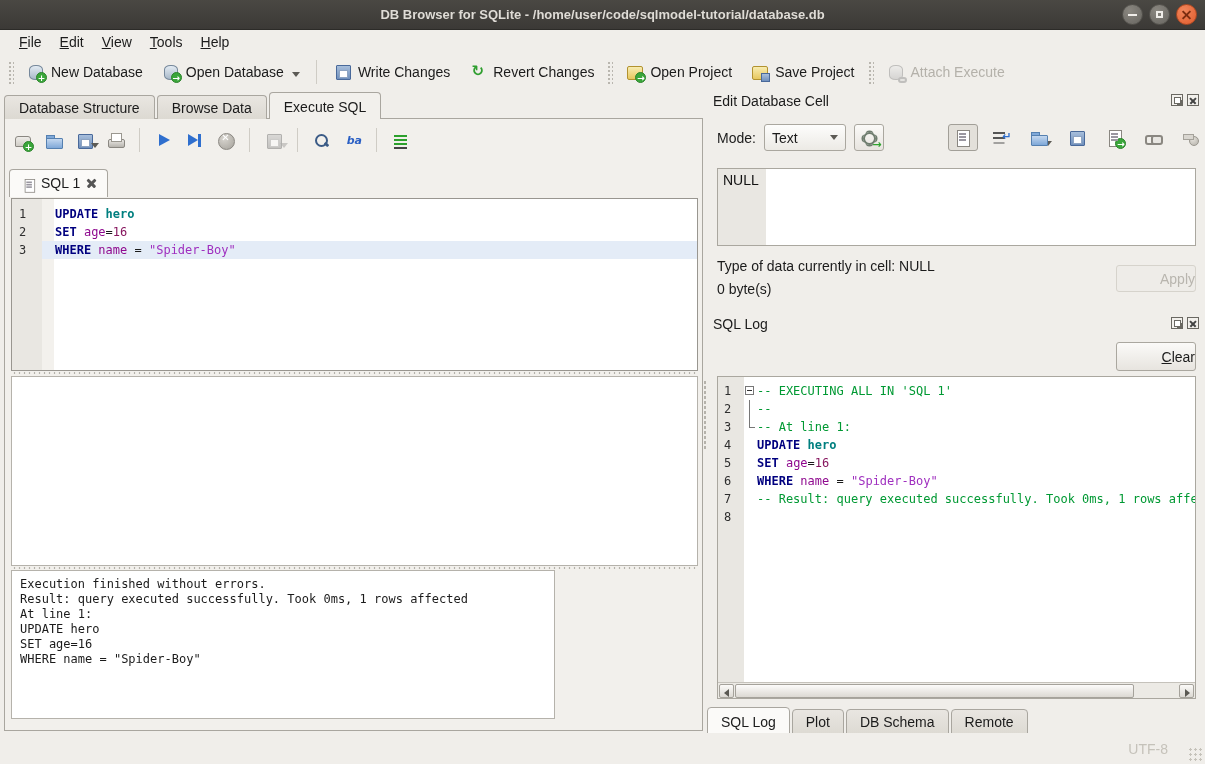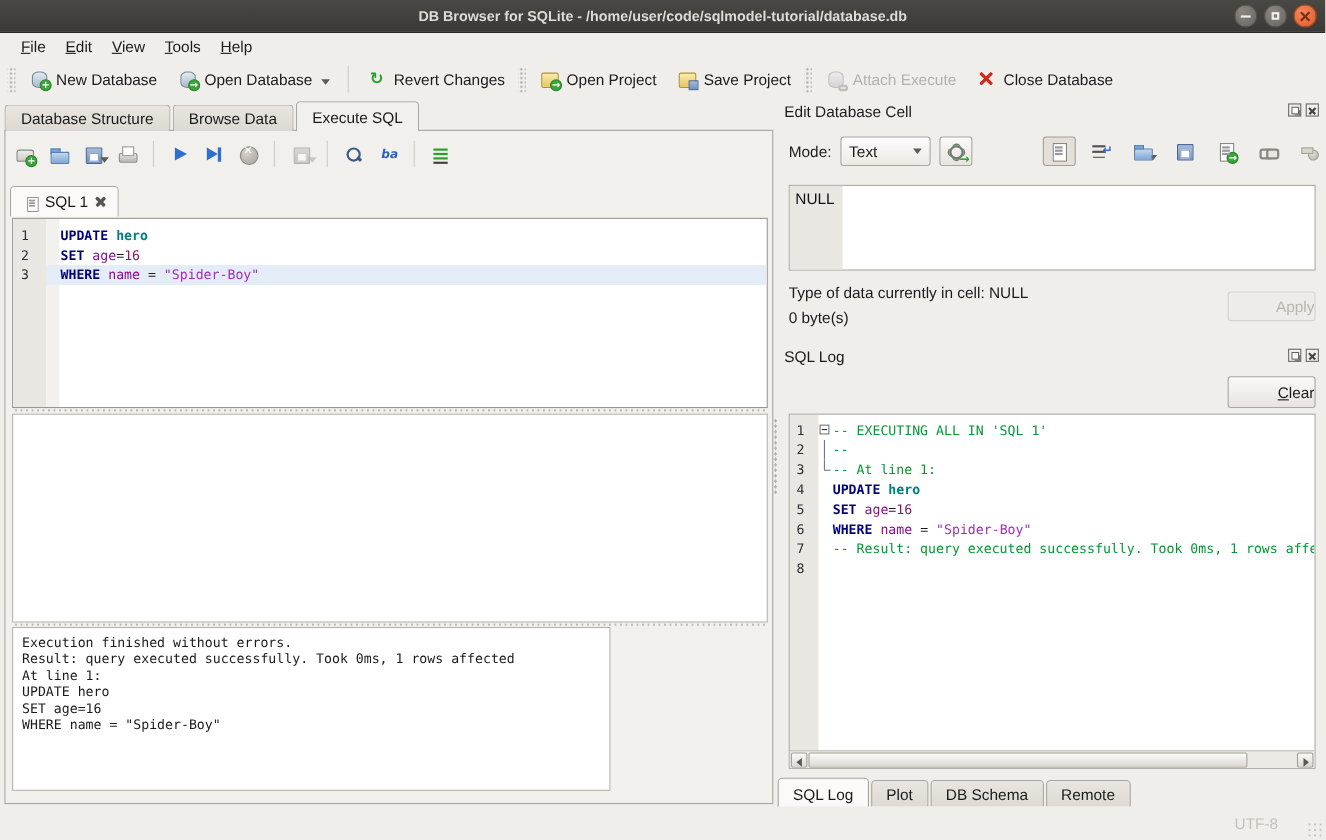--- a/index.html
+++ b/index.html
@@ -165,21 +165,21 @@
   .hs-thumb { position:absolute; left:17px; top:1px; width:calc(100% - 78px); height:14px;
     background:linear-gradient(#fcfbfa,#dcd9d3); border:1px solid #a5a29b; border-radius:2px; }
 
   .bottom-tabs { position:absolute; left:0; top:617px; display:flex; align-items:flex-end; }
   .btab { font-size:14px; padding:4px 13px 5px; border:1px solid #a9a69f; background:linear-gradient(#e9e6e1,#dcd9d2);
     border-radius:4px 4px 0 0; margin-right:2px; }
   .btab.active { background:#fbfaf8; padding-top:6px; }
 
   
   .statusbar { position:absolute; left:0; top:733px; width:1205px; height:31px; background:#f0eeea; }
-  .status-enc { position:absolute; right:43px; top:8px; font-size:14px; color:#c5c2ba; }
+  .status-enc { position:absolute; right:37px; top:8px; font-size:14px; color:#c5c2ba; }
   .resize-grip { position:absolute; right:3px; bottom:3px; width:14px; height:14px;
     background-image:radial-gradient(#c5c2ba 1px, transparent 1.2px); background-size:5px 5px; }
   .vsplit-handle { position:absolute; left:703px; top:380px; width:4px; height:70px;
     background-image:radial-gradient(#b5b2ab 1px, transparent 1.2px); background-size:4px 5px; }
 </style>
 </head>
 <body>
 
 <div class="titlebar">
   <div class="title">DB Browser for SQLite - /home/user/code/sqlmodel-tutorial/database.db</div>
@@ -215,20 +215,24 @@
   </div>
   <div class="tbtn">
     <span class="ti ic-db">
         <span class="badge green">→</span>
       </span>
     <span>Open Database</span>
     <span class="dd-arrow"></span>
   </div>
   <div class="tsep"></div>
   <div class="tbtn">
+    <span class="ti ic-floppy"></span>
+    <span>Write Changes</span>
+  </div>
+  <div class="tbtn">
     <span class="ti ic-revert">↻</span>
     <span>Revert Changes</span>
   </div>
   <div class="grip"></div>
   <div class="tbtn">
     <span class="ti ic-box">
         <span class="badge green">→</span>
       </span>
     <span>Open Project</span>
   </div>
@@ -237,24 +241,20 @@
         <span class="mini-floppy"></span>
       </span>
     <span>Save Project</span>
   </div>
   <div class="grip"></div>
   <div class="tbtn disabled">
     <span class="ti ic-db disabled-ic">
         <span class="ic-clip"></span>
       </span>
     <span>Attach Execute</span>
-  </div>
-  <div class="tbtn">
-    <span class="ti ic-closedb"></span>
-    <span>Close Database</span>
   </div>
 </div>
 
 <div class="main-tabs">
   <div class="mtab">Database Structure</div>
   <div class="mtab">Browse Data</div>
   <div class="mtab active">Execute SQL</div>
 </div>
 
 <div class="left-frame">

